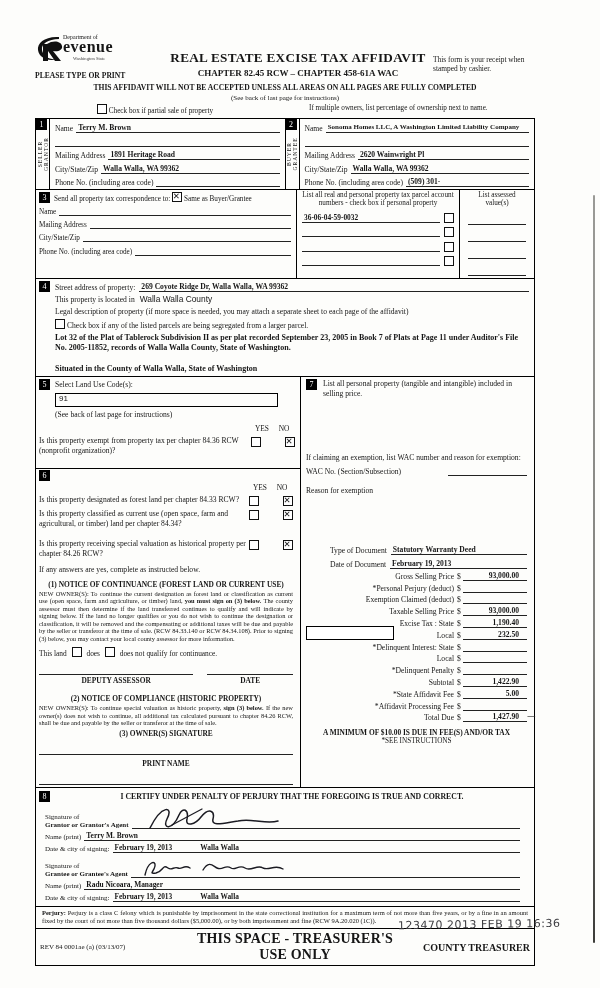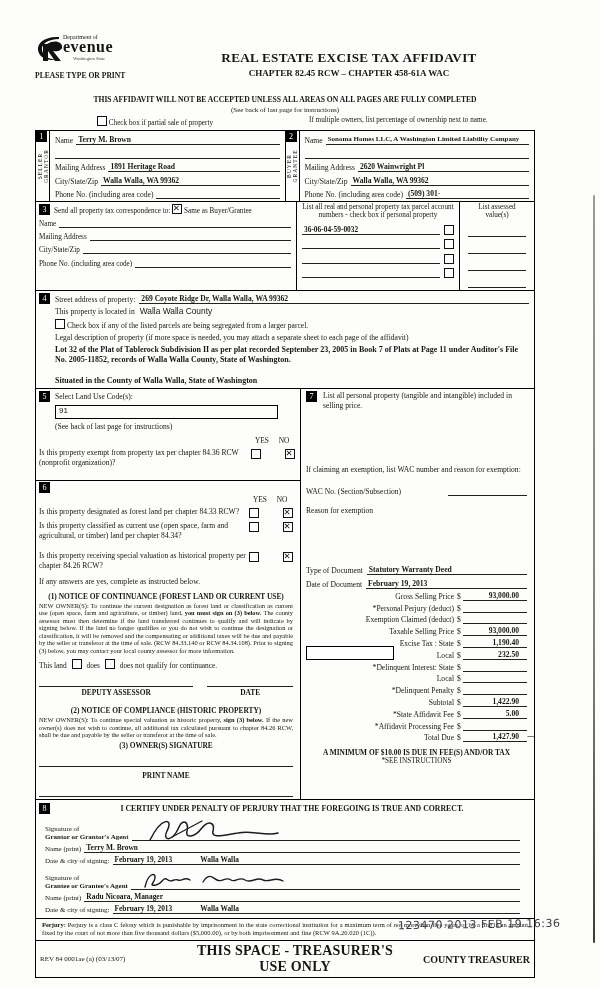--- a/index.html
+++ b/index.html
@@ -14,21 +14,21 @@
   .hdr-center{flex:1;text-align:center;}
   .hdr-right{width:102px;font-size:7.4px;line-height:8.6px;padding-top:22px;}
   .logo{display:flex;align-items:flex-start;}
   .logo-txt{margin-left:-6px;}
   .logo-dept{font-size:6px;}
   .logo-rev{font-size:16px;font-weight:bold;letter-spacing:.5px;margin-top:-2px;}
   .logo-ws{font-size:4.6px;color:#444;margin-left:10px;}
   .typeprint{font-size:7.6px;font-weight:bold;margin-top:3px;}
   .title{font-size:13.2px;font-weight:bold;letter-spacing:.3px;margin-top:16px;}
   .chapter{font-size:9px;font-weight:bold;margin-top:2px;}
-  .notice{text-align:center;font-size:7.6px;font-weight:bold;margin-top:15px;}
+  .notice{text-align:center;font-size:7.6px;font-weight:bold;margin-top:3px;}
   .seeback{text-align:center;font-size:7px;margin-top:2px;}
   .prerow{display:flex;font-size:7.2px;margin-top:2px;}
   .prerow .left{margin-left:62px;}
   .prerow .right{margin-left:96px;}
   
   .cb{display:inline-block;width:8px;height:8px;border:1px solid #111;position:relative;
       vertical-align:-1px;background:#fff;}
   .cb.checked::before{content:"✕";position:absolute;left:-0.5px;top:-1px;font-size:8.5px;
       font-weight:bold;font-family:"DejaVu Sans",sans-serif;line-height:9px;}
   
@@ -92,23 +92,23 @@
   .sigpair .l2{flex:1;border-bottom:1px solid #222;}
   .sigcaps{display:flex;font-size:7.4px;font-weight:bold;margin-top:1px;}
   .sigcaps .c1{flex:1.8;text-align:center;margin-right:14px;}
   .sigcaps .c2{flex:1;text-align:center;}
   .ctitle{text-align:center;font-weight:bold;font-size:7.4px;}
   .wideline{border-bottom:1px solid #222;height:10px;margin-top:6px;}
   
   .s7head{display:flex;}
   .s7head .badge{margin-right:6px;flex:0 0 auto;}
   .exem{margin-top:8px;}
-  .wacrow{display:flex;align-items:flex-end;margin-top:12px;gap:43px;}
+  .wacrow{display:flex;align-items:flex-end;margin-top:4px;gap:43px;}
   .wacrow .uline{max-width:190px;}
-  .docrow{display:flex;align-items:flex-end;margin-top:4px;}
+  .docrow{display:flex;align-items:flex-end;margin-top:4px;margin-left:24px;}
   .docrow .lab{margin-right:4px;white-space:nowrap;}
   .mrow{display:flex;align-items:flex-end;height:11.8px;position:relative;}
   .mlabel{width:148px;text-align:right;white-space:nowrap;}
   .mdollar{margin:0 0 0 3px;}
   .mline{flex:1;border-bottom:1px solid #222;text-align:right;font-weight:bold;padding-right:8px;
          margin-left:2px;min-height:9px;}
   .localbox{position:absolute;left:0;bottom:0;width:86px;height:12px;border:1.5px solid #000;background:#fff;}
   .minimum{text-align:center;font-weight:bold;font-size:7.4px;margin-top:6px;}
   .seeinstr{text-align:center;font-size:7.2px;}
   
@@ -159,20 +159,21 @@
             <div class="logo-rev">evenue</div>
             <div class="logo-ws">Washington State</div>
           </span>
         </div>
         <div class="typeprint">PLEASE TYPE OR PRINT</div>
       </div>
       <div class="hdr-center">
         <div class="title">REAL ESTATE EXCISE TAX AFFIDAVIT</div>
         <div class="chapter">CHAPTER 82.45 RCW – CHAPTER 458-61A WAC</div>
       </div>
+      <div class="hdr-right">This form is your receipt when stamped by cashier.</div>
     </div>
     <div class="notice">THIS AFFIDAVIT WILL NOT BE ACCEPTED UNLESS ALL AREAS ON ALL PAGES ARE FULLY COMPLETED</div>
     <div class="seeback">(See back of last page for instructions)</div>
     <div class="prerow">
       <span class="left">
         <span class="cb"></span>
         <span>Check box if partial sale of property</span>
       </span>
       <span class="right">If multiple owners, list percentage of ownership next to name.</span>
     </div>
@@ -294,25 +295,25 @@
     <div class="bx s4">
       <div class="s4row">
         <span class="badge">4</span>
         <span class="lab" style="margin:0 4px 0 0">Street address of property:</span>
         <span class="uline">269 Coyote Ridge Dr, Walla Walla, WA  99362</span>
       </div>
       <div class="s4row indent" style="margin-top:2px">
         <span class="lab" style="margin-right:5px">This property is located in</span>
         <span class="sans" style="font-size:8.4px">Walla Walla County</span>
       </div>
+      <div class="indent" style="margin-top:3px">Legal description of property (if more space is needed, you may attach a separate sheet to each page of the affidavit)</div>
       <div class="indent" style="margin-top:3px">
         <span class="cb"></span>
         <span>Check box if any of the listed parcels are being segregated from a larger parcel.</span>
       </div>
-      <div class="indent" style="margin-top:3px">Legal description of property (if more space is needed, you may attach a separate sheet to each page of the affidavit)</div>
       <div class="indent legal b">Lot 32 of the Plat of Tablerock Subdivision II as per plat recorded September 23, 2005 in Book 7 of Plats at Page 11 under Auditor's File No. 2005-11852, records of Walla Walla County, State of Washington.</div>
       <div class="indent b" style="margin-top:10px;font-size:8px">Situated in the County of Walla Walla, State of Washington</div>
     </div>
 
     <div class="mid">
       <div class="leftcol">
 
         <div class="s5">
           <div class="coderow">
             <span class="badge">5</span>

